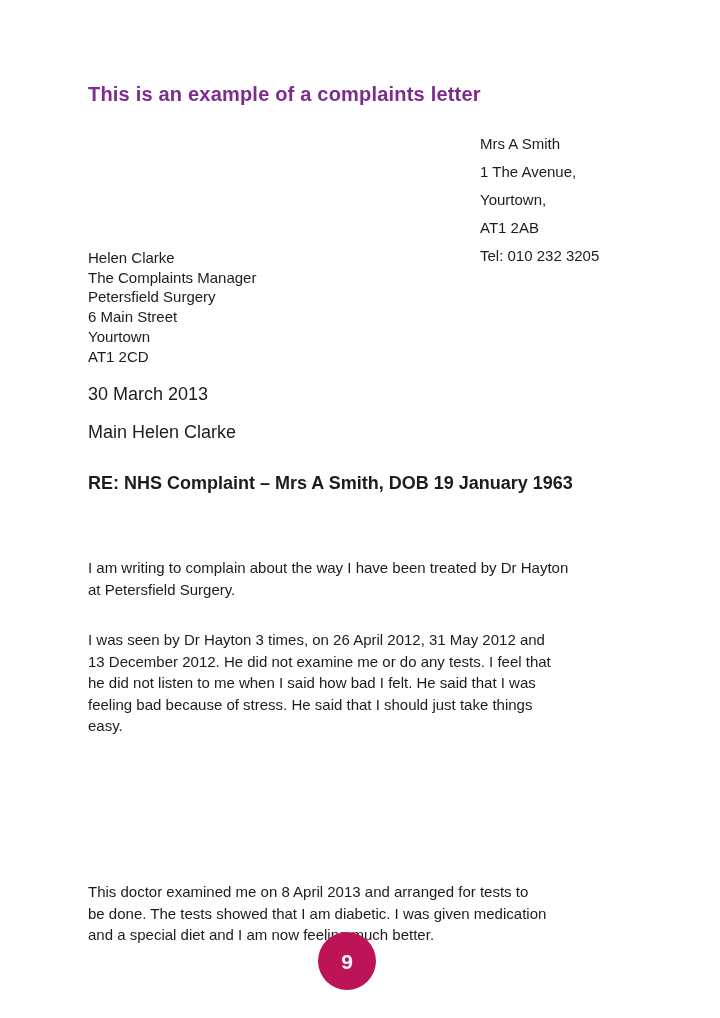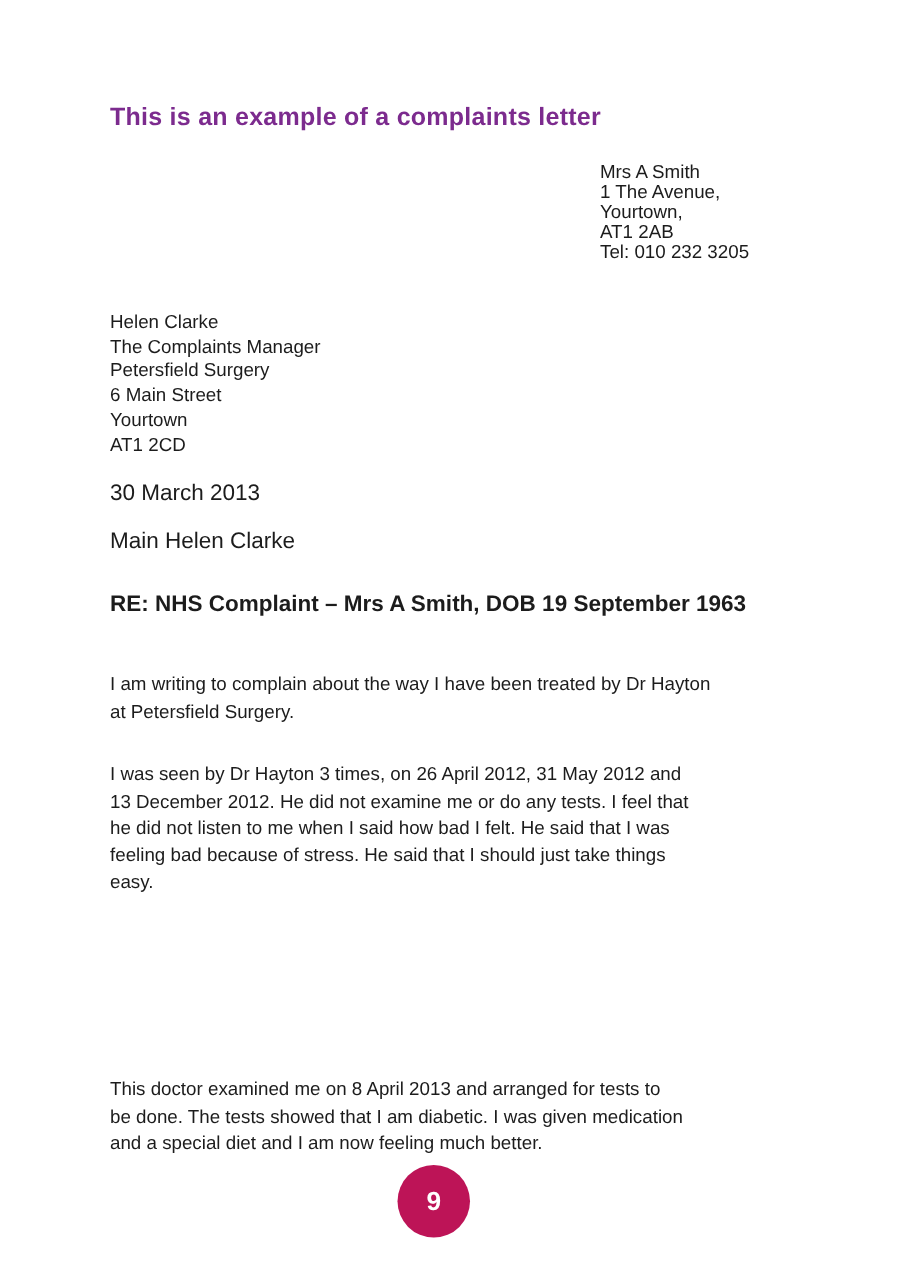--- a/index.html
+++ b/index.html
@@ -24,21 +24,21 @@
     margin: 0;
     font-size: 20px;
     font-weight: bold;
     letter-spacing: 0.2px;
     color: var(--title-color, #7c2b8e);
   }
   .addr {
     position: absolute;
     white-space: pre-line;
     font-size: 15px;
-    line-height: 16px;
+    line-height: 28px;
   }
   .sender-addr {
     left: 480px;
     top: 130px;
   }
   .recipient-addr {
     left: 88px;
     top: 248px;
     line-height: 19.7px;
   }
@@ -53,20 +53,21 @@
     top: 473px;
     font-weight: bold;
   }
   .para {
     position: absolute;
     left: 88px;
     width: 580px;
     white-space: pre-line;
     font-size: 15px;
     line-height: 21.6px;
+    margin-top: 20px;
   }
   .para-1 { top: 537px; }
   .para-2 { top: 609px; }
   .para-3 { top: 749px; }
   .para-4 { top: 861px; }
   .page-badge {
     position: absolute;
     left: 318px;
     top: 932px;
     width: 58px;
@@ -101,21 +102,21 @@
 The Complaints Manager
 Petersfield Surgery
 6 Main Street
 Yourtown
 AT1 2CD</div>
 
   <div class="line letter-date">30 March 2013</div>
 
   <div class="line salutation">Main Helen Clarke</div>
 
-  <div class="line subject-line">RE: NHS Complaint – Mrs A Smith, DOB 19 September 1963</div>
+  <div class="line subject-line">RE: NHS Complaint – Mrs A Smith, DOB 19 January 1963</div>
 
   <div class="para para-1">I am writing to complain about the way I have been treated by Dr Hayton
 at Petersfield Surgery.</div>
 
   <div class="para para-2">I was seen by Dr Hayton 3 times, on 26 April 2012, 31 May 2012 and
 13 December 2012. He did not examine me or do any tests. I feel that
 he did not listen to me when I said how bad I felt. He said that I was
 feeling bad because of stress. He said that I should just take things
 easy.</div>
 

